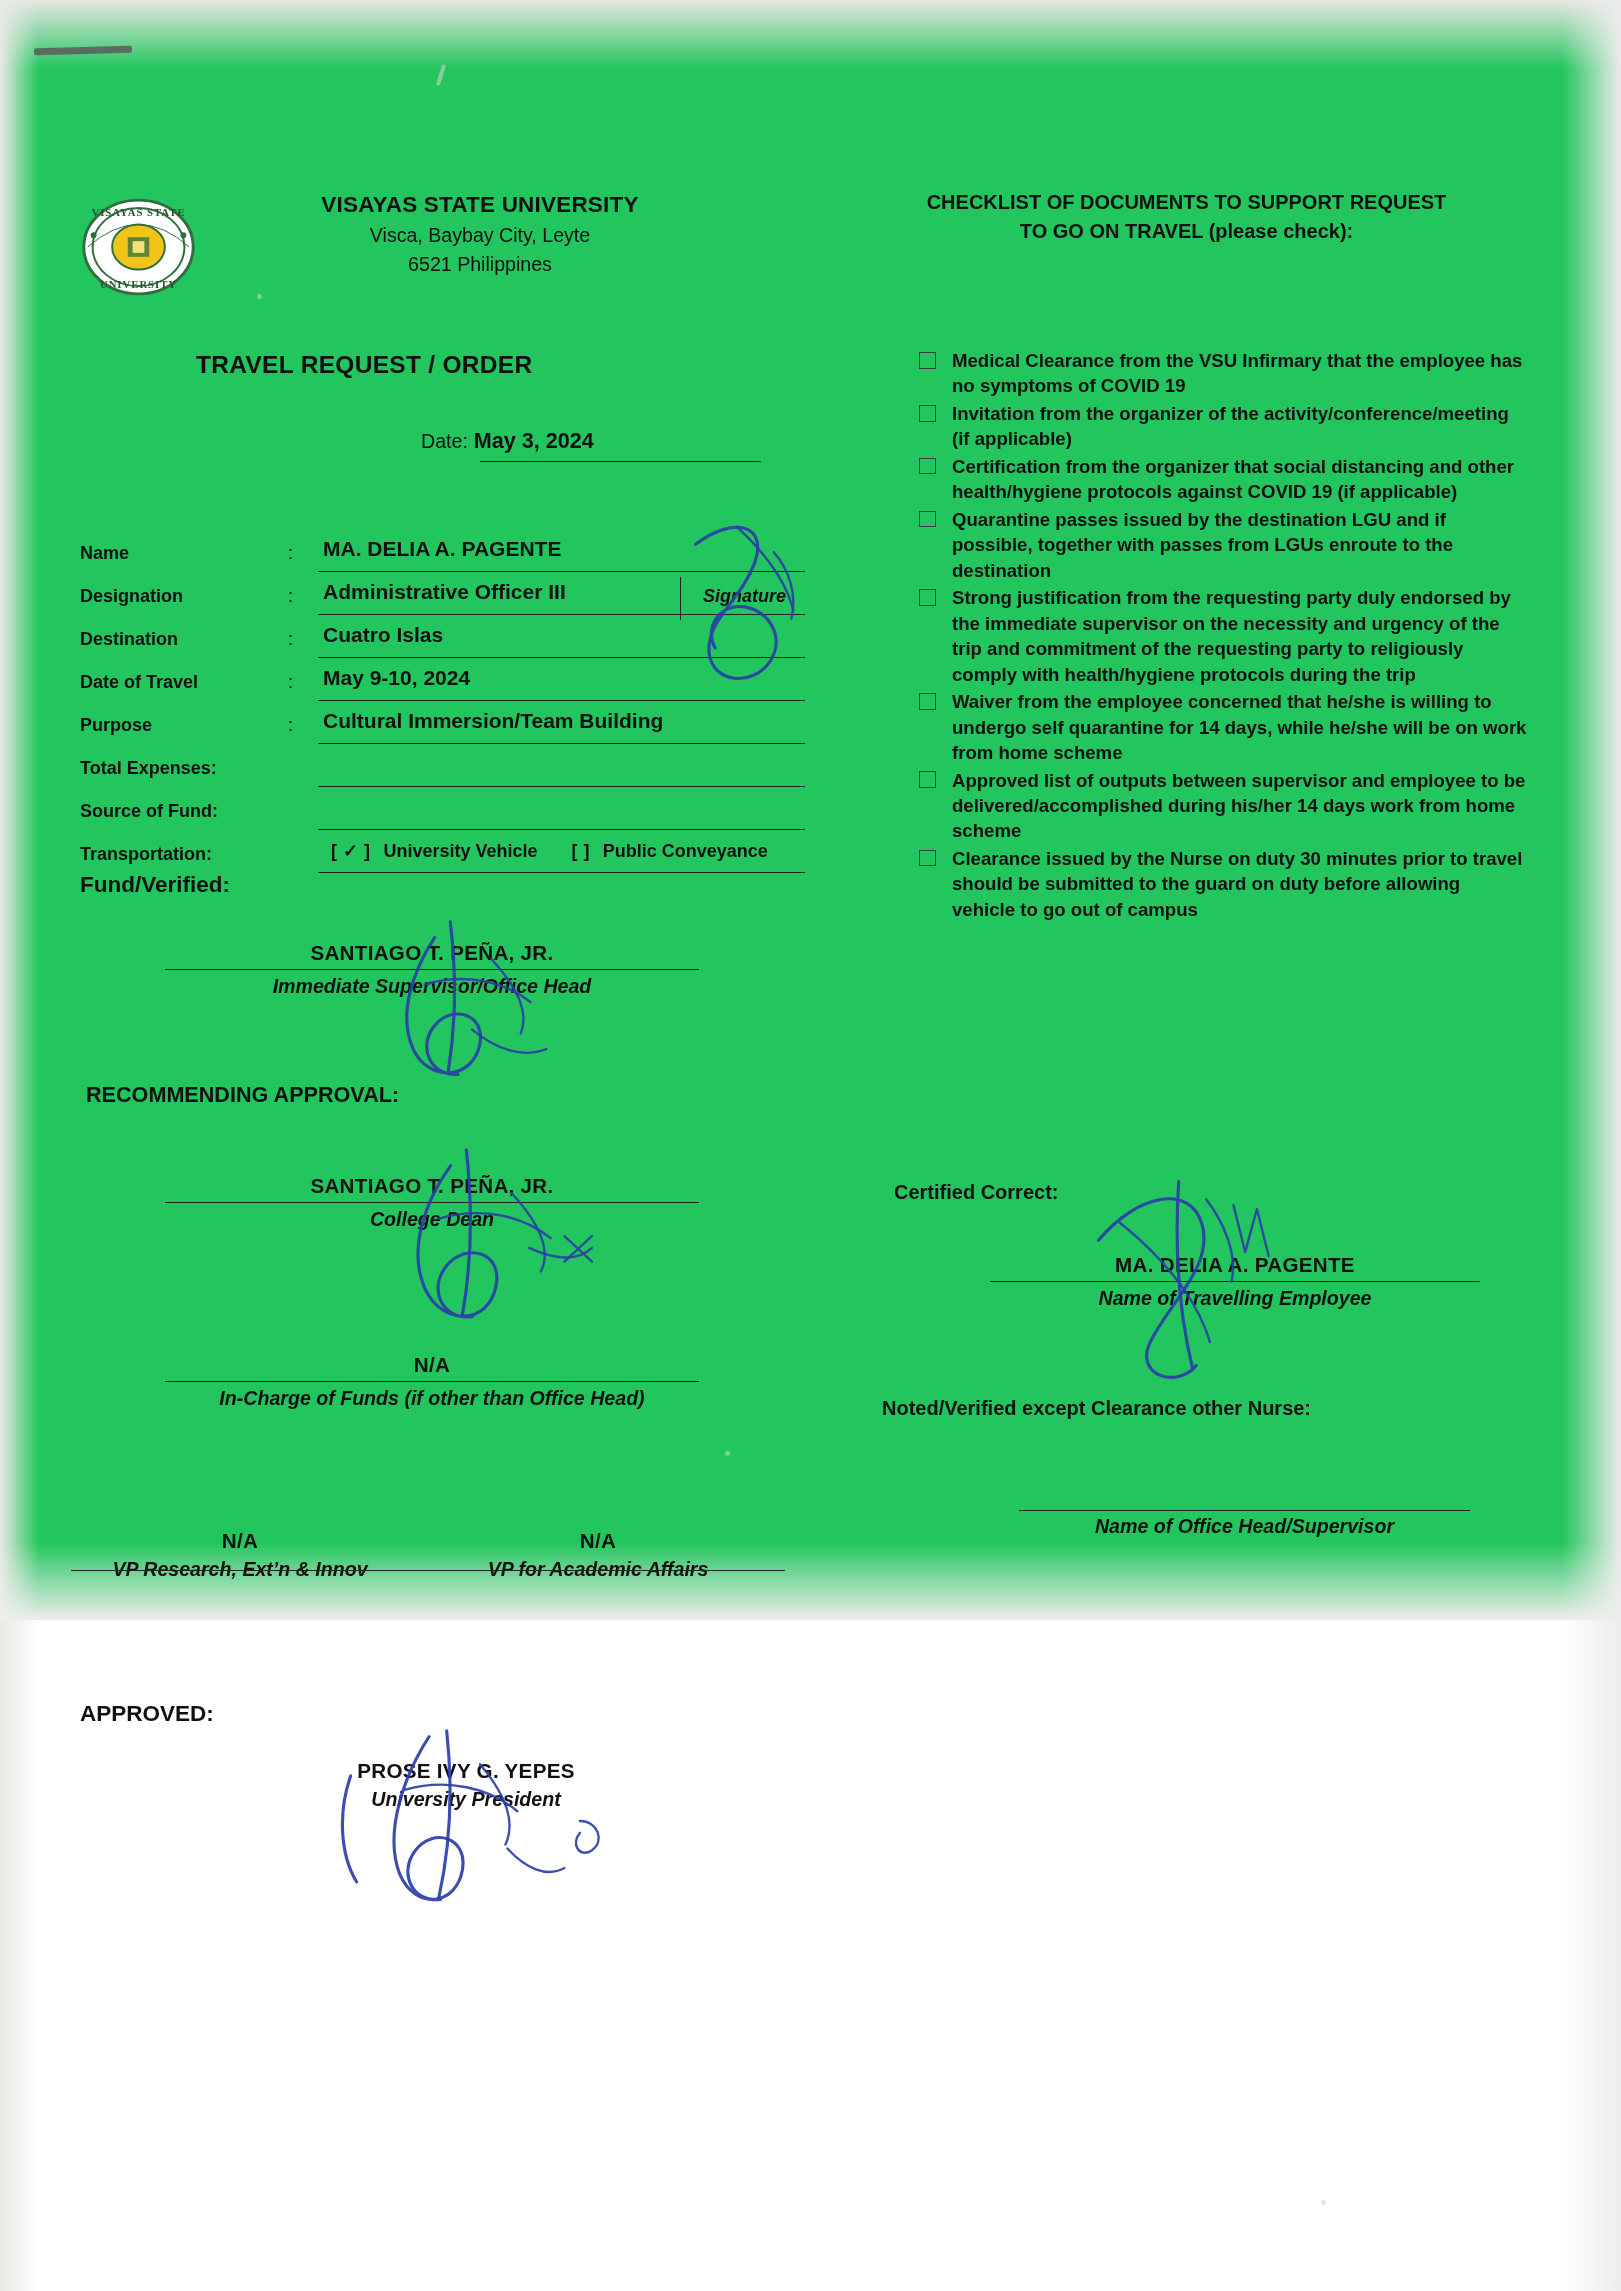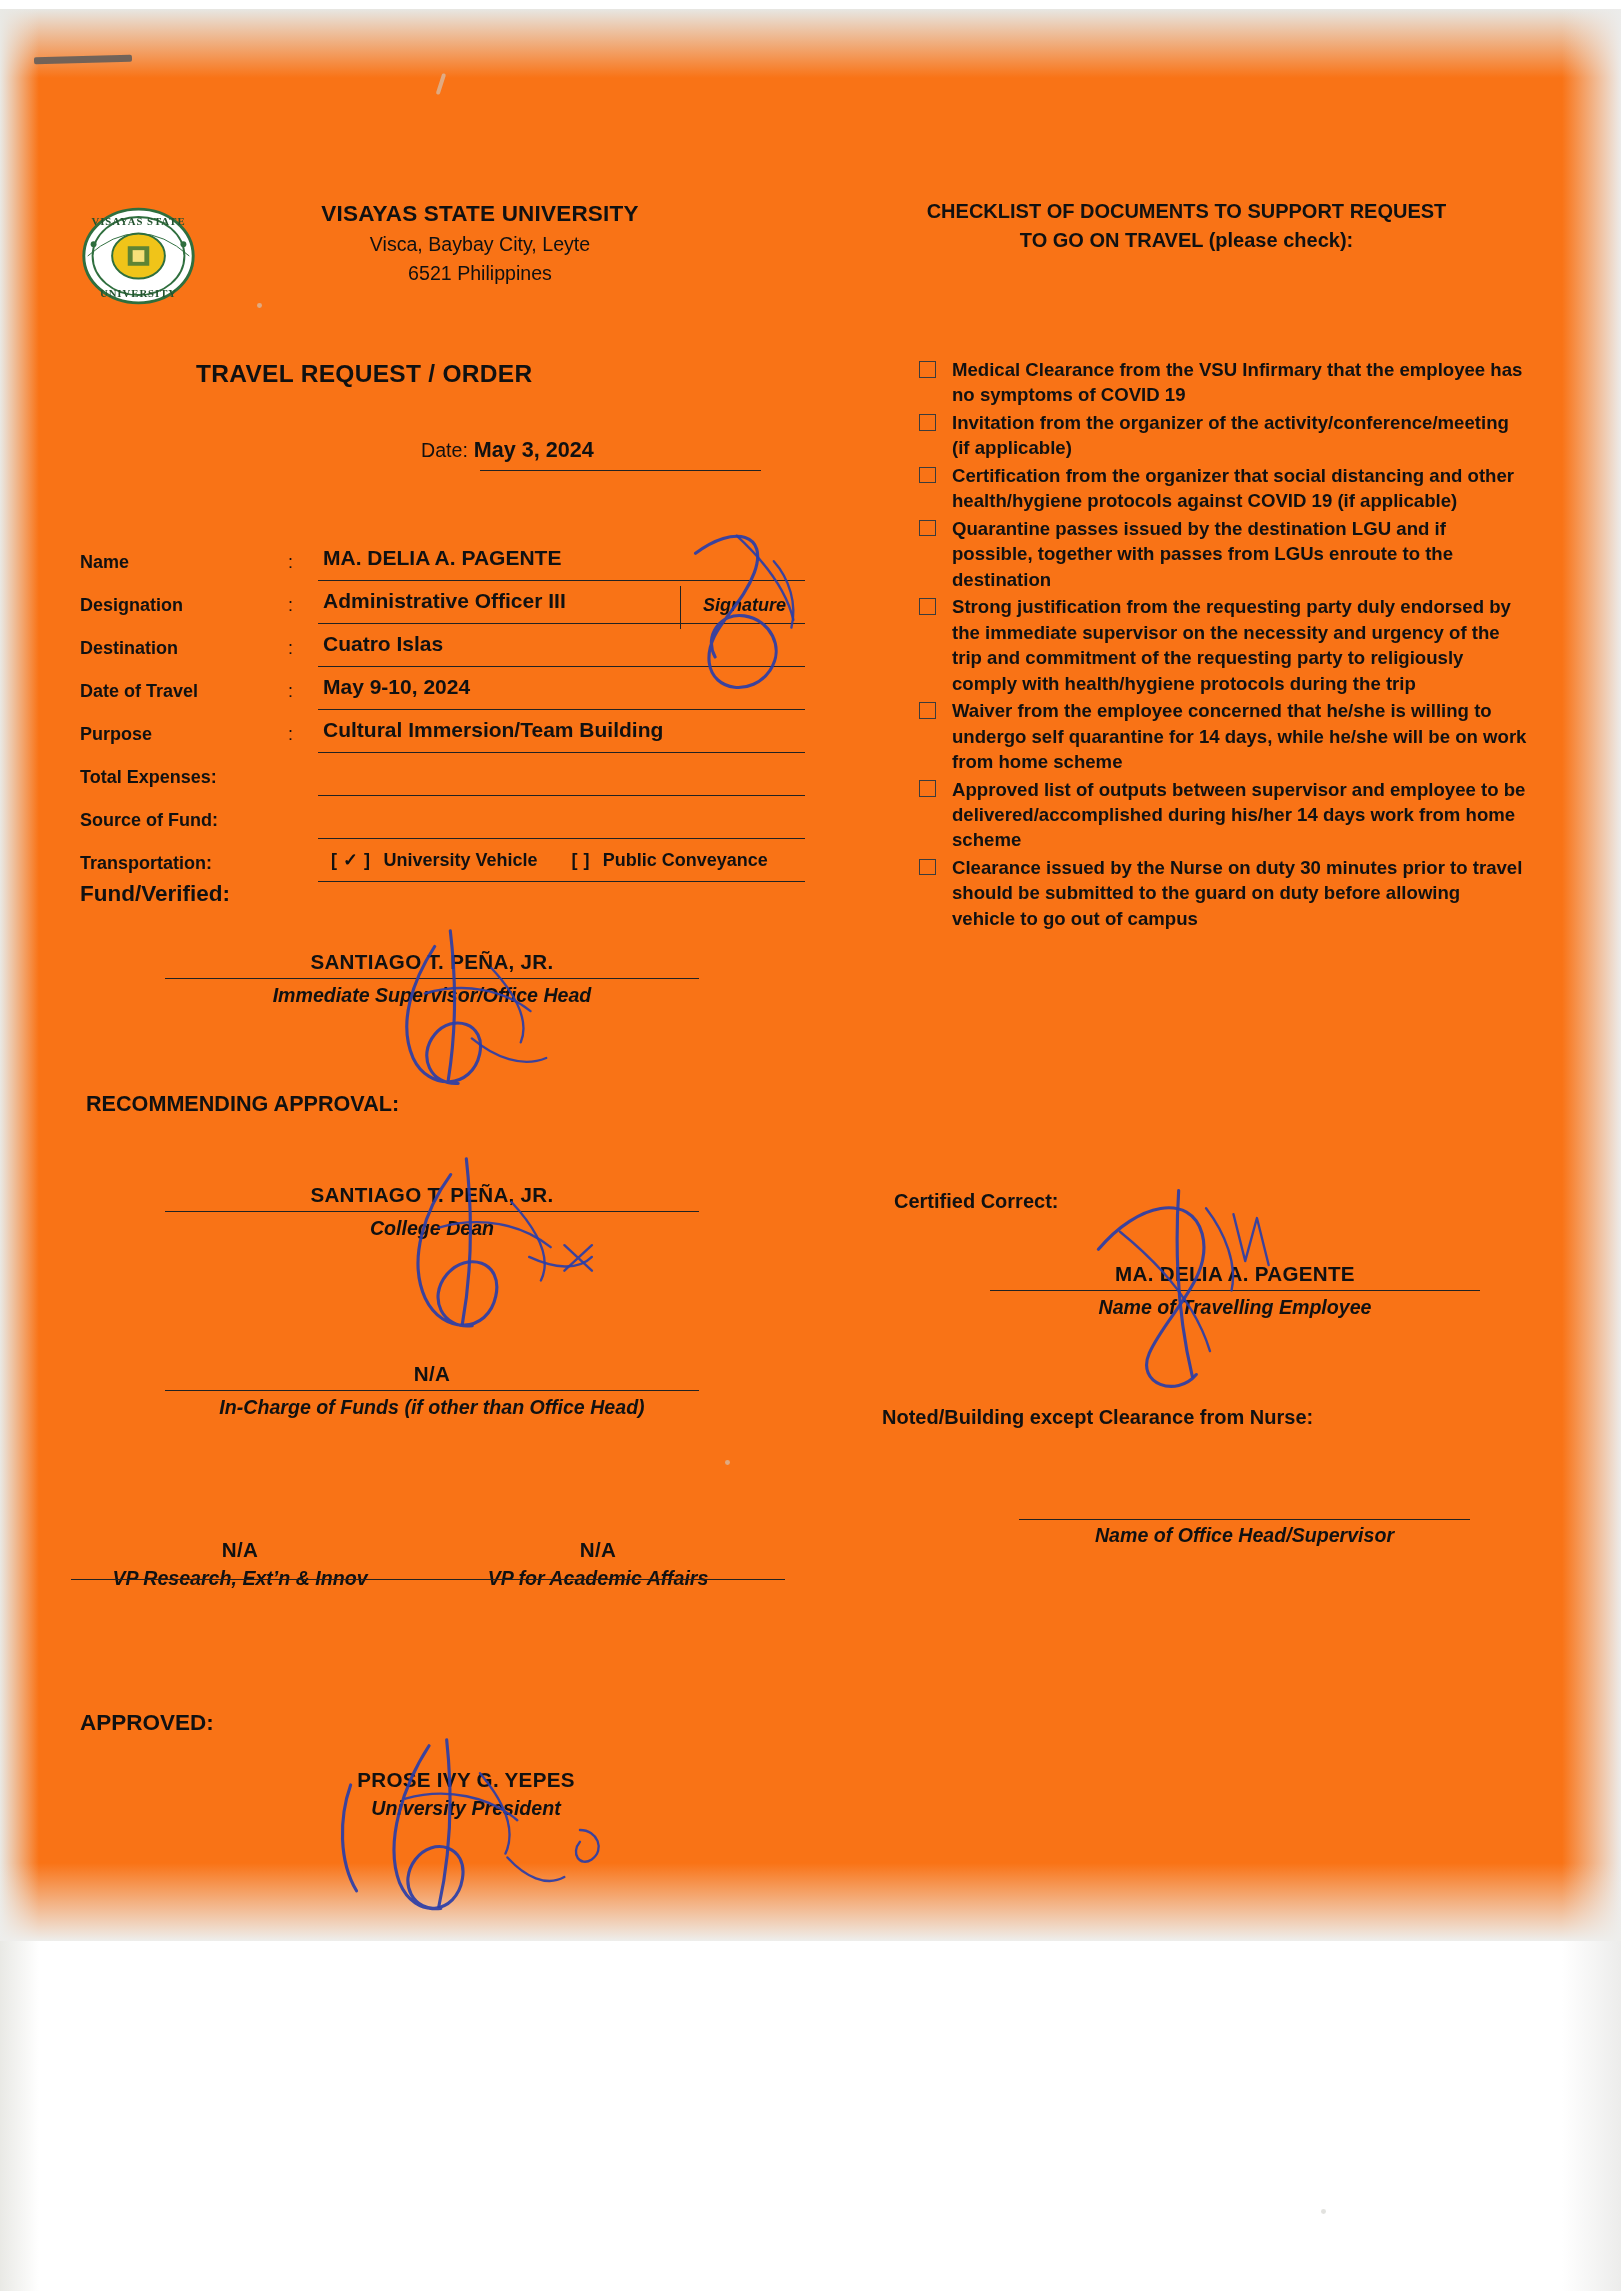--- a/index.html
+++ b/index.html
@@ -10,24 +10,24 @@
   body {
     width: 1621px;
     height: 2292px;
     position: relative;
     font-family: "Liberation Sans", sans-serif;
     color: #111111;
     overflow: hidden;
   }
   .page {
     position: absolute;
-    left: 0; top: 9px;
+    left: 0; top: 0;
     width: 1621px;
-    height: 1932px;
-    background: #f97316;
+    height: 1620px;
+    background: #22c55e;
   }
   
   .scan-edge-top {
     position: absolute; left: 0; top: 0; width: 1621px; height: 69px;
     background: linear-gradient(to bottom, #e7e7e3 0%, rgba(253,253,251,0) 100%);
   }
   .scan-edge-left {
     position: absolute; left: 0; top: 0; width: 39px; height: 2292px;
     background: linear-gradient(to right, #e9e9e5 0%, rgba(253,253,251,0) 100%);
   }
@@ -477,21 +477,21 @@
   </div>
 
   <div class="certified-correct">Certified Correct:</div>
 
   <div class="sigblock" id="sb-employee">
     <div class="sig-name">MA. DELIA A. PAGENTE</div>
     <div class="sig-rule"></div>
     <div class="sig-role">Name of Travelling Employee</div>
   </div>
 
-  <div class="noted-except">Noted/Building except Clearance from Nurse:</div>
+  <div class="noted-except">Noted/Verified except Clearance other Nurse:</div>
 
   <div class="sigblock" id="sb-officehead">
     <div class="sig-name"></div>
     <div class="sig-rule"></div>
     <div class="sig-role">Name of Office Head/Supervisor</div>
   </div>
 
   <div class="scribble" style="left:676px; top:505px;">
     <svg width="176" height="196" viewBox="0 0 180 200">
       <path class="ink" d="M20 40 C60 10, 95 20, 80 60 C66 98, 30 118, 34 152 C38 182, 78 186, 96 160 C112 136, 96 108, 70 104 C46 100, 28 124, 40 146"></path>

